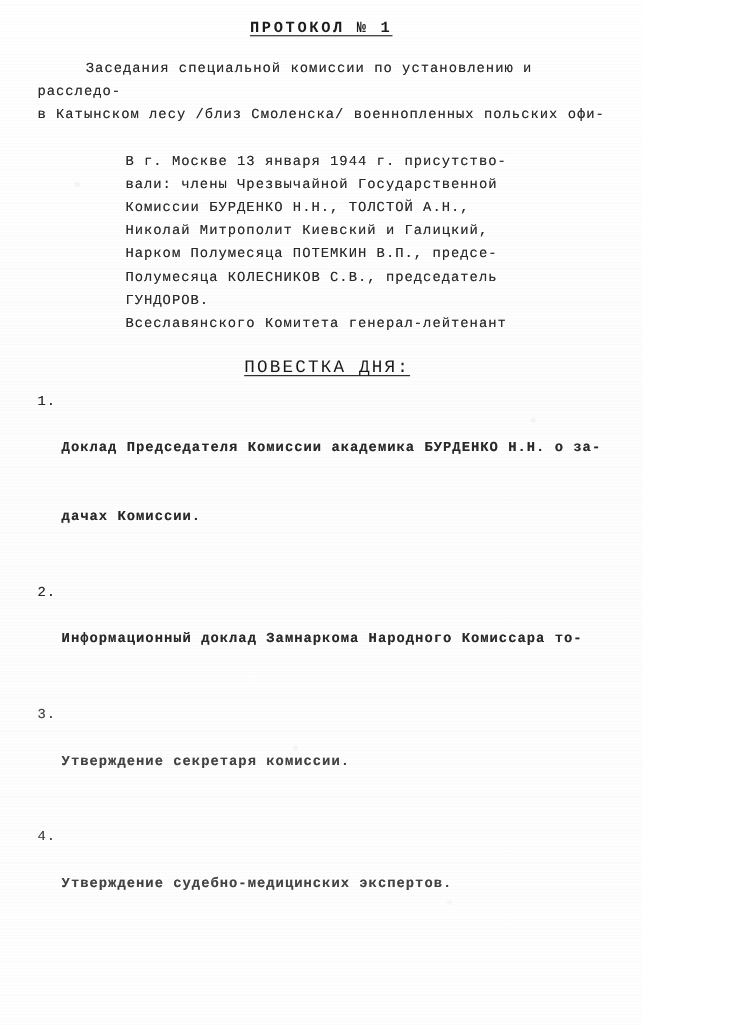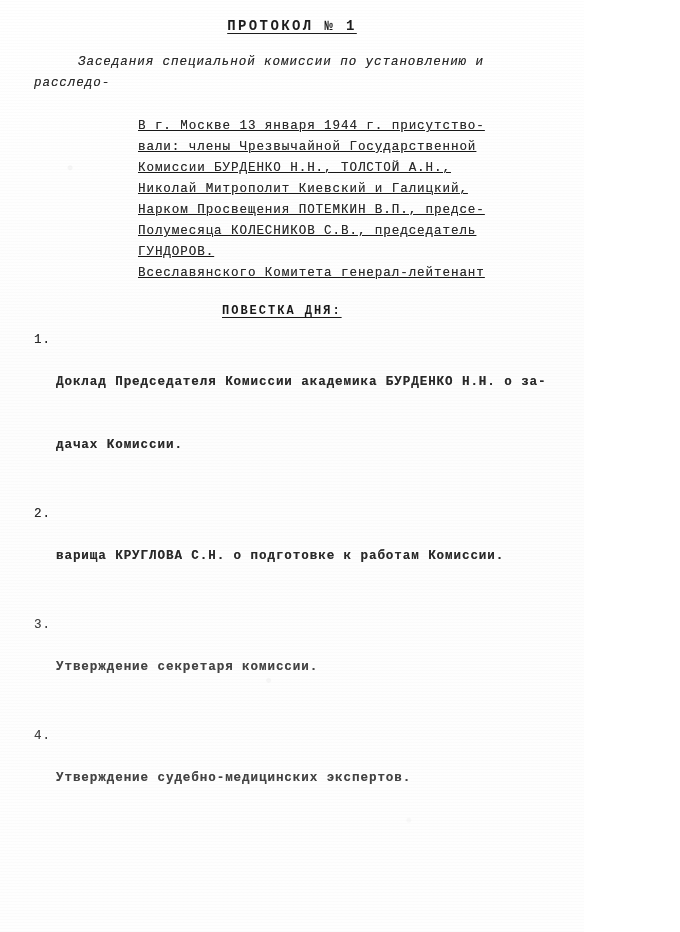--- a/index.html
+++ b/index.html
@@ -58,37 +58,35 @@
     text-decoration: underline;
     text-underline-offset: 3px;
     margin: 8px 0 18px 0;
     color: #1f1f1f;
   }
   .preamble {
     margin: 0 0 22px 0;
   }
   .preamble .line:first-child {
     text-indent: 44px;
-    font-style: italic;
   }
   .indent-block {
-    margin-left: 104px;
+    margin-left: 80px;
     margin-bottom: 20px;
-    text-decoration: underline;
   }
   .indent-block .line:first-child {
     text-indent: 0;
   }
   .agenda-heading {
     margin: 0 0 12px 188px;
-    font-size: 12px;
+    font-size: 16px;
     letter-spacing: 2px;
     text-decoration: underline;
     text-underline-offset: 3px;
-    font-weight: bold;
+    font-weight: normal;
   }
   .agenda {
     margin: 0 0 20px 0;
     padding: 0;
     list-style: none;
   }
   .agenda .item {
     display: flex;
     margin-bottom: 6px;
   }
@@ -108,47 +106,48 @@
 </head>
 <body>
 
 <div id="sheet">
   <div class="doc">
 
     <div class="title">ПРОТОКОЛ № 1</div>
 
     <div class="preamble">
       <div class="line">Заседания специальной комиссии по установлению и расследо-</div>
+      <div class="line">в Катынском лесу /близ Смоленска/ военнопленных польских офи-</div>
     </div>
 
     <div class="indent-block">
       <div class="line">В г. Москве 13 января 1944 г. присутство-</div>
       <div class="line">вали: члены Чрезвычайной Государственной</div>
       <div class="line">Комиссии БУРДЕНКО Н.Н., ТОЛСТОЙ А.Н.,</div>
       <div class="line">Николай Митрополит Киевский и Галицкий,</div>
-      <div class="line">Нарком Просвещения ПОТЕМКИН В.П., предсе-</div>
+      <div class="line">Нарком Полумесяца ПОТЕМКИН В.П., предсе-</div>
       <div class="line">Полумесяца КОЛЕСНИКОВ С.В., председатель</div>
       <div class="line">ГУНДОРОВ.</div>
       <div class="line">Всеславянского Комитета генерал-лейтенант</div>
     </div>
 
     <div class="agenda-heading">ПОВЕСТКА ДНЯ:</div>
 
     <ul class="agenda">
       <li class="item">
         <span class="num">1.</span>
         <span class="txt">
           <div class="line">Доклад Председателя Комиссии академика БУРДЕНКО Н.Н. о за-</div>
           <div class="line">дачах Комиссии.</div>
         </span>
       </li>
       <li class="item">
         <span class="num">2.</span>
         <span class="txt">
-          <div class="line">варища КРУГЛОВА С.Н. о подготовке к работам Комиссии.</div>
+          <div class="line">Информационный доклад Замнаркома Народного Комиссара то-</div>
         </span>
       </li>
       <li class="item faded">
         <span class="num">3.</span>
         <span class="txt">
           <div class="line">Утверждение секретаря комиссии.</div>
         </span>
       </li>
       <li class="item faded">
         <span class="num">4.</span>

